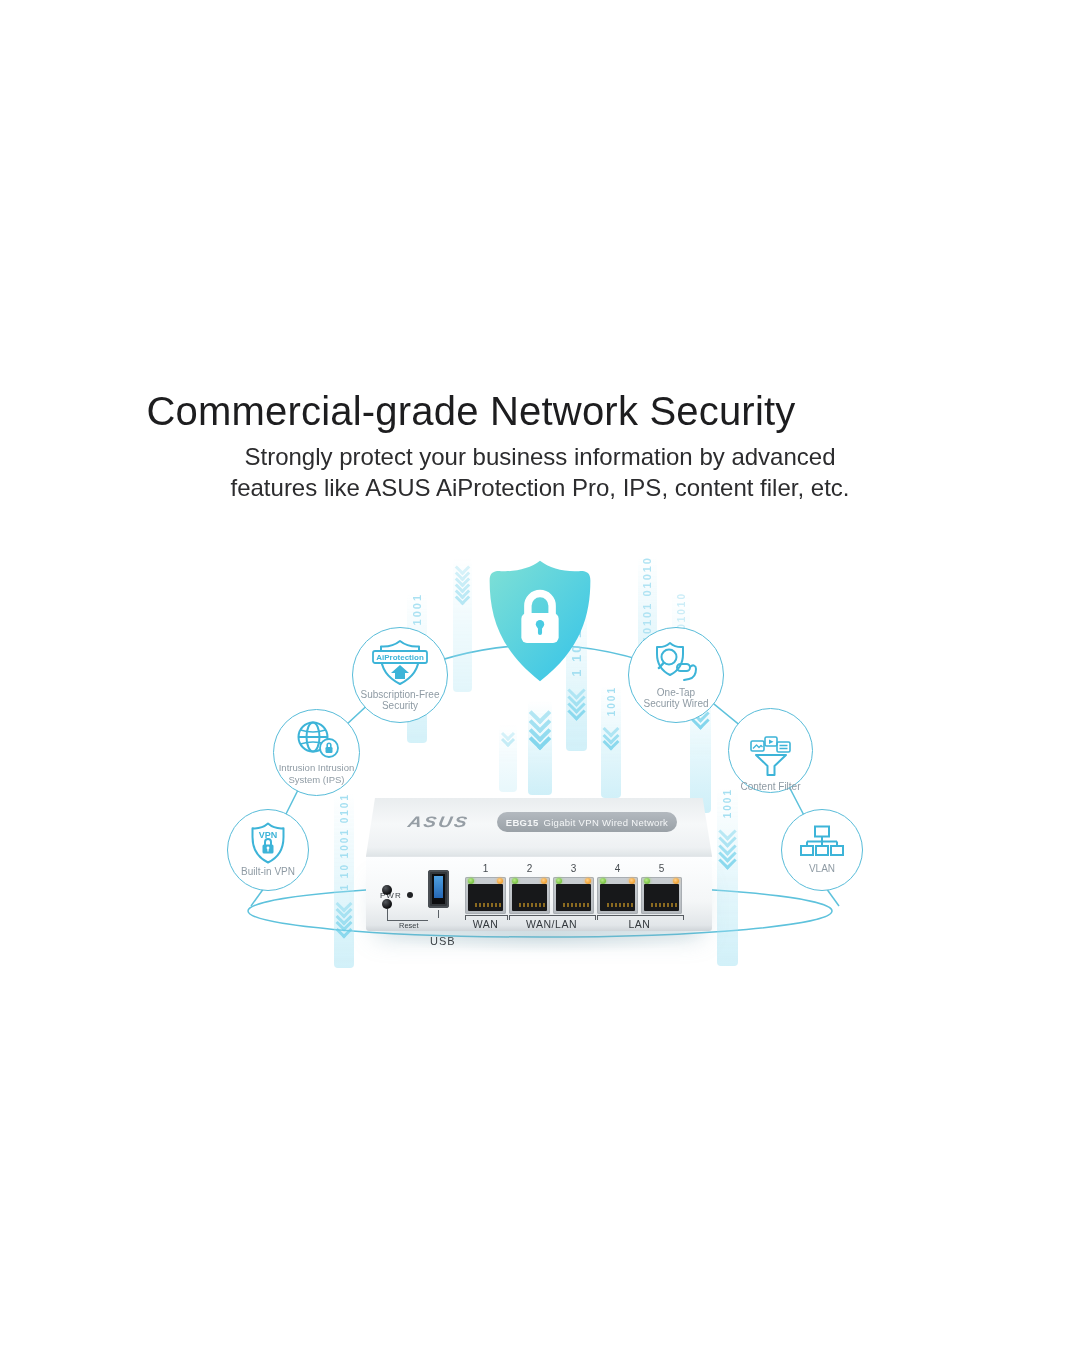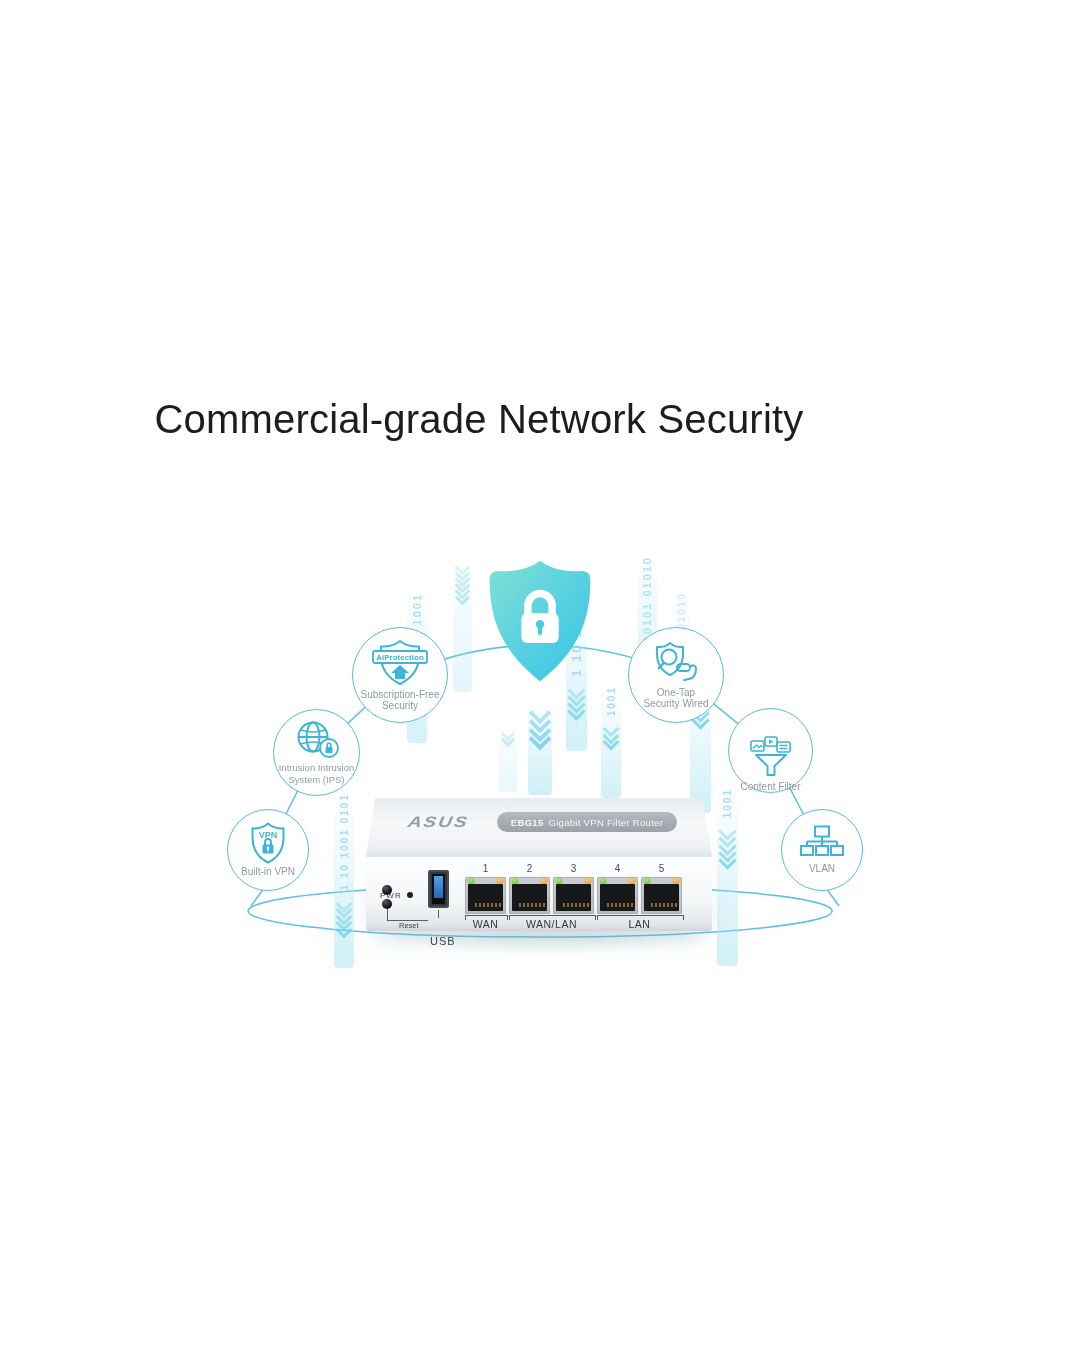--- a/index.html
+++ b/index.html
@@ -1,21 +1,21 @@
 <!DOCTYPE html>
 <html><head>
 <meta charset="utf-8">
 <style>
   html,body{margin:0;padding:0;background:#fff;}
   #canvas{position:relative;width:1080px;height:1350px;margin:0 auto;background:#ffffff;overflow:hidden;
           font-family:"Liberation Sans",sans-serif;}
 
   
   .title{position:absolute;left:0;top:385px;width:934px;text-align:center;
-         font-size:40px;font-weight:400;color:#1d1d1f;letter-spacing:.2px;margin:12px;}
+         font-size:40px;font-weight:400;color:#1d1d1f;letter-spacing:.2px;margin:4px;}
   .subtitle{position:absolute;left:0;top:441px;width:1080px;text-align:center;
             font-size:24px;line-height:31px;font-weight:400;color:#2c2c2e;margin:0;}
 
   
   #connectors{position:absolute;left:0;top:0;width:1080px;height:1350px;}
 
   
   .stream{position:absolute;display:flex;flex-direction:column;align-items:center;
           border-radius:4px;
           background:linear-gradient(180deg,rgba(183,232,245,0) 0%,rgba(183,232,245,.38) 45%,rgba(150,221,240,.55) 100%);}
@@ -85,20 +85,24 @@
                  background:radial-gradient(ellipse,rgba(130,165,180,.22),rgba(130,165,180,0) 70%);}
 
   svg text{font-family:"Liberation Sans",sans-serif;}
 </style>
 </head>
 <body>
 
 <div id="canvas">
 
   <h1 class="title">Commercial-grade Network Security</h1>
+  <p class="subtitle">
+    <span>Strongly protect your business information by advanced</span><br>
+    <span>features like ASUS AiProtection Pro, IPS, content filer, etc.</span>
+  </p>
 
   <svg id="connectors" viewBox="0 0 1080 1350">
     <g fill="none" stroke="#5ec2dc" stroke-width="1.5">
       <path d="M268 850 L317 752 L400 675 Q470 645 540 645 Q610 645 676 673 L770 750 L822 850"></path>
       <ellipse cx="540" cy="911" rx="292" ry="26"></ellipse>
       <path d="M264 888 L251 906"></path>
       <path d="M826 888 L839 906"></path>
     </g>
   </svg>
 
@@ -287,21 +291,21 @@
         <div></div>
     </div>
   </div>
 
   <div class="router-shadow"></div>
 
   <div class="router-top">
     <div class="asus-logo">ASUS</div>
     <div class="model-badge">
       <b>EBG15</b>
-      <span>Gigabit VPN Filter Router</span>
+      <span>Gigabit VPN Wired Network</span>
     </div>
   </div>
 
   <div class="router-front">
     <span class="flbl lbl-pwr">PWR</span>
     <span class="led led1"></span>
     <span class="led led2"></span>
     <span class="reset-btn"></span>
     <span class="flbl lbl-reset">Reset</span>
 

